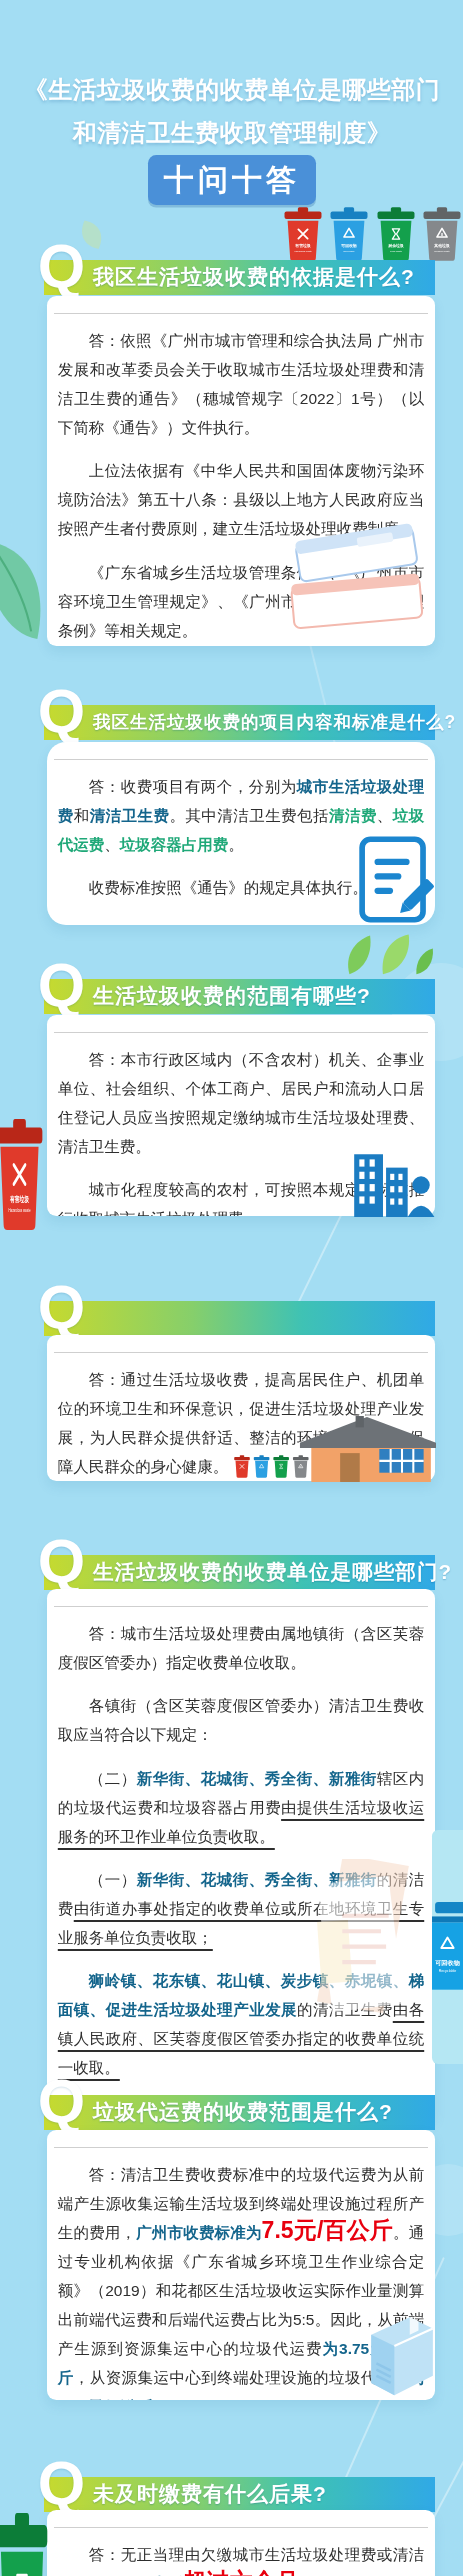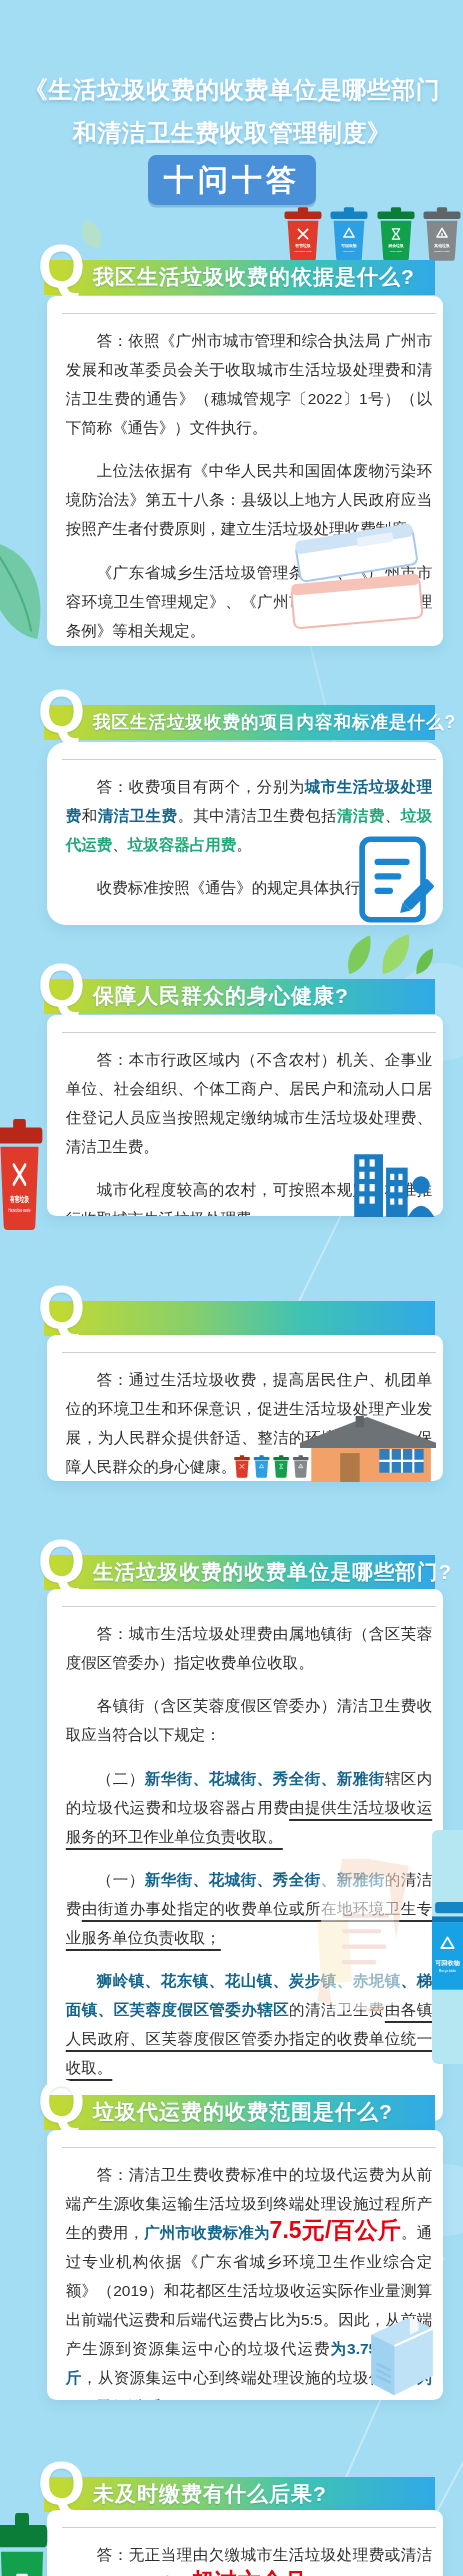--- a/index.html
+++ b/index.html
@@ -17,21 +17,21 @@
          color:#fff;font-size:30px;font-weight:700;text-align:center;line-height:50px;letter-spacing:4.1px;
          box-shadow:0 2.6px 0 rgba(40,100,160,.28);}
   
   .banner{position:absolute;left:44px;width:391px;height:35px;
           background:linear-gradient(90deg,#c7da2e,#86cf6b 38%,#3fc2b4 66%,#30a9e6);}
   .q{position:absolute;left:-6.2px;top:-24px;color:#fff;font-size:61px;font-weight:700;line-height:1;
      text-shadow:0 1px 2.1px rgba(0,90,140,.18);}
   .qt{position:absolute;left:49px;top:0;line-height:34px;color:#fff;font-weight:700;letter-spacing:1px;
       white-space:nowrap;text-shadow:0 1px 1.5px rgba(0,90,140,.3);}
   .card{position:absolute;left:47px;width:388px;background:#fff;border-radius:9.3px;overflow:hidden;
-        box-shadow:0 5.2px 11.3px rgba(25,105,155,.10);padding-left:8px;}
+        box-shadow:0 5.2px 11.3px rgba(25,105,155,.10);}
   .sep{border-top:1px solid #cfcfcf;margin:16.5px 6.7px 0;}
   .answer{padding:0 10.8px 4.1px;font-size:15.5px;line-height:29px;color:#2e2e2e;}
   .answer p{margin:12.4px 0 0;text-indent:2em;text-align:justify;word-break:break-all;}
   .answer p + p{margin-top:14.4px;}
   .sg-b{color:#14658c;font-weight:700;}
   .sg-g{color:#1fa878;font-weight:700;}
   .sg-R{color:#e8000e;font-weight:700;font-size:23px;line-height:1;margin-top:20px;}
   .sg-u{text-decoration:underline;text-underline-offset:6.2px;text-decoration-thickness:1.5px;}
   .deco{position:absolute;}
 </style>
@@ -123,21 +123,21 @@
       <div class="answer">
             <p><span>答：收费项目有两个，分别为</span><span class="sg-b">城市生活垃圾处理费</span><span>和</span><span class="sg-b">清洁卫生费</span><span>。其中清洁卫生费包括</span><span class="sg-g">清洁费</span><span>、</span><span class="sg-g">垃圾代运费</span><span>、</span><span class="sg-g">垃圾容器占用费</span><span>。</span></p>
             <p><span>收费标准按照《通告》的规定具体执行。</span></p>
           </div>
     </div>
   </section>
 
   <section class="qa">
     <div class="banner" style="top: 979px;">
       <span class="q">Q</span>
-      <span class="qt" style="font-size: 21px;">保障人民群众的身心健康?</span>
+      <span class="qt" style="font-size: 21px;">生活垃圾收费的范围有哪些?</span>
     </div>
     <div class="card" style="top: 1015px; height: 201px;">
       <div class="sep"></div>
       <div class="answer">
             <p><span>答：本市行政区域内（不含农村）机关、企事业单位、社会组织、个体工商户、居民户和流动人口居住登记人员应当按照规定缴纳城市生活垃圾处理费、清洁卫生费。</span></p>
             <p><span>城市化程度较高的农村，可按照本规定的标准推行收取城市生活垃圾处理费。</span></p>
           </div>
     </div>
   </section>
 
@@ -158,21 +158,21 @@
       <span class="q">Q</span>
       <span class="qt" style="font-size: 20.6px;">生活垃圾收费的收费单位是哪些部门?</span>
     </div>
     <div class="card" style="top: 1589px; height: 532px;">
       <div class="sep"></div>
       <div class="answer">
             <p><span>答：城市生活垃圾处理费由属地镇街（含区芙蓉度假区管委办）指定收费单位收取。</span></p>
             <p><span>各镇街（含区芙蓉度假区管委办）清洁卫生费收取应当符合以下规定：</span></p>
             <p><span>（二）</span><span class="sg-b">新华街、花城街、秀全街、新雅街</span><span>辖区内的垃圾代运费和垃圾容器占用费</span><span class="sg-u">由提供生活垃圾收运服务的环卫作业单位负责收取。</span></p>
             <p><span>（一）</span><span class="sg-b">新华街、花城街、秀全街、新雅街</span><span>的清洁费</span><span class="sg-u">由街道办事处指定的收费单位或所在地环境卫生专业服务单位负责收取；</span></p>
-            <p><span class="sg-b">狮岭镇、花东镇、花山镇、炭步镇、赤坭镇、梯面镇、区芙蓉度假区管委办辖区</span><span>的清洁卫生费</span><span class="sg-u">由各镇人民政府、区芙蓉度假区管委办指定的收费单位统一收取。</span></p>
+            <p><span class="sg-b">狮岭镇、花东镇、花山镇、炭步镇、赤坭镇、梯面镇、促进生活垃圾处理产业发展</span><span>的清洁卫生费</span><span class="sg-u">由各镇人民政府、区芙蓉度假区管委办指定的收费单位统一收取。</span></p>
           </div>
     </div>
   </section>
 
   <section class="qa">
     <div class="banner" style="top: 2095px;">
       <span class="q">Q</span>
       <span class="qt" style="font-size: 21px;">垃圾代运费的收费范围是什么?</span>
     </div>
     <div class="card" style="top: 2130px; height: 270px;">

